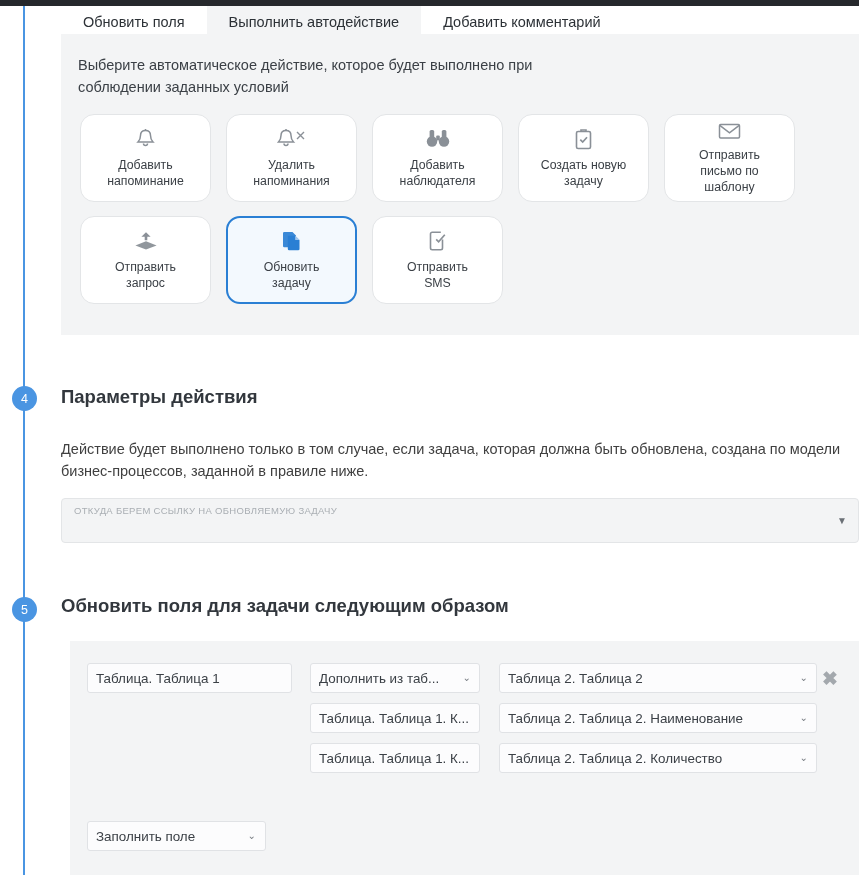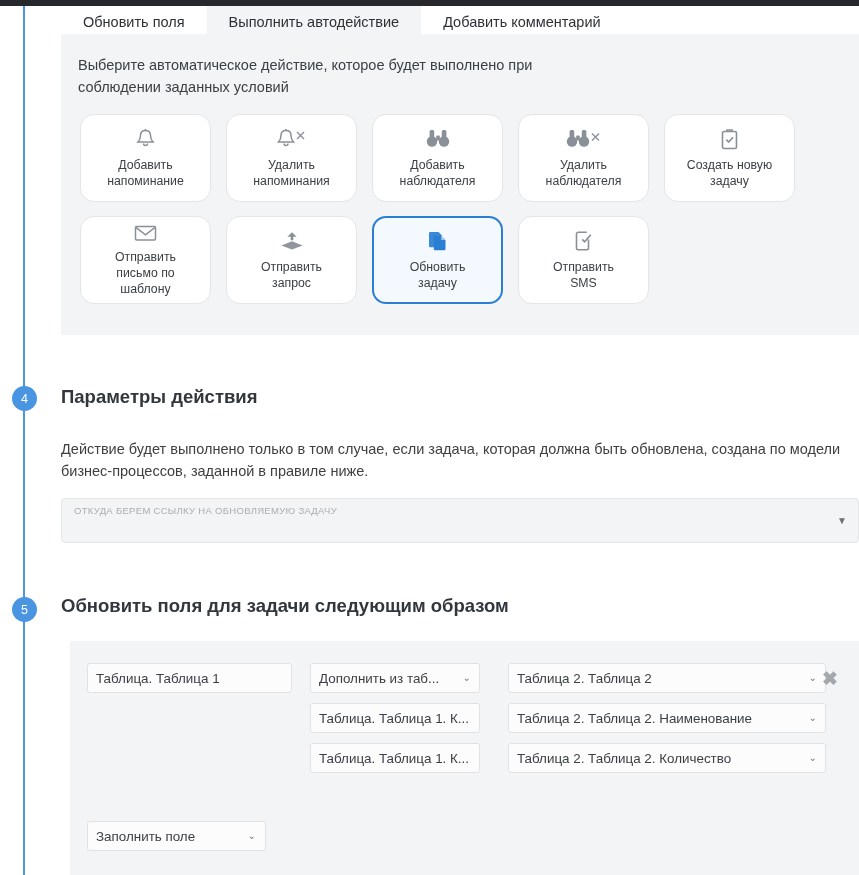--- a/index.html
+++ b/index.html
@@ -235,21 +235,21 @@
     position: absolute;
     right: 8px;
     top: 9px;
     font-size: 10px;
     line-height: 1;
     color: #777c82;
   }
   .fld.has-caret { padding-right: 24px; }
 
   .w-src { width: 205px; margin-right: 18px; }
-  .w-mode { width: 170px; margin-right: 28px; }
+  .w-mode { width: 170px; margin-right: 19px; }
   .w-dst { width: 318px; }
   .spacer-src { width: 205px; margin-right: 18px; }
 
   .del-btn {
     position: absolute;
     left: 745px;
     top: 22px;
     width: 30px;
     height: 30px;
     display: flex;
@@ -334,35 +334,20 @@
           <circle cx="6" cy="12.5" r="5.2"></circle>
             <circle cx="18" cy="12.5" r="5.2"></circle>
           <rect x="3.6" y="1" width="4.6" height="9" rx="1.6"></rect>
           <rect x="15.8" y="1" width="4.6" height="9" rx="1.6"></rect>
           <rect x="10.2" y="6.5" width="3.6" height="5" rx="1"></rect>
         </svg>
       </span>
       <span class="action-label">Добавить наблюдателя</span>
     </div>
 
-    <div class="action-card">
-      <span class="action-icon">
-        <svg width="36" height="19" viewBox="0 0 36 19" fill="none">
-          <g fill="currentColor">
-            <circle cx="6" cy="12.5" r="5.2"></circle>
-              <circle cx="18" cy="12.5" r="5.2"></circle>
-            <rect x="3.6" y="1" width="4.6" height="9" rx="1.6"></rect>
-            <rect x="15.8" y="1" width="4.6" height="9" rx="1.6"></rect>
-            <rect x="10.2" y="6.5" width="3.6" height="5" rx="1"></rect>
-          </g>
-          <path d="M26 4.5l7 7M33 4.5l-7 7" stroke="currentColor" stroke-width="1.4"></path>
-        </svg>
-      </span>
-      <span class="action-label">Удалить наблюдателя</span>
-    </div>
 
     <div class="action-card">
       <span class="action-icon">
         <svg width="19" height="22" viewBox="0 0 19 22" fill="none" stroke="currentColor" stroke-width="1.6">
           <rect x="2.5" y="3.5" width="14" height="17" rx="1.6"></rect>
           <path d="M7 3.5V2h5v1.5"></path>
           <path d="M6.3 11.6l2.4 2.4 4.3-4.7" stroke-width="1.7"></path>
         </svg>
       </span>
       <span class="action-label">Создать новую задачу</span>

